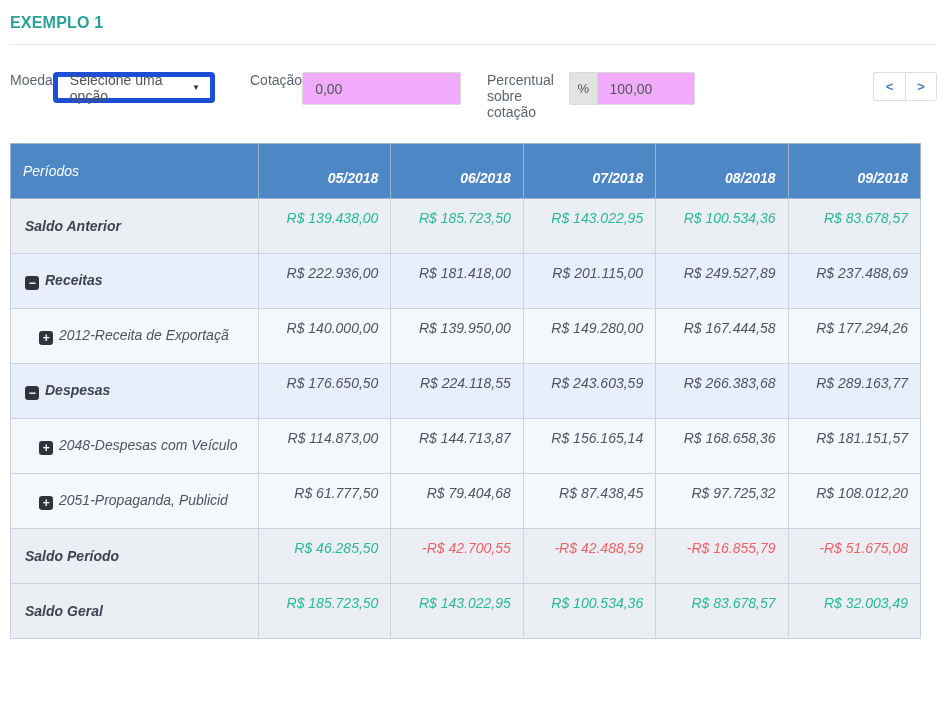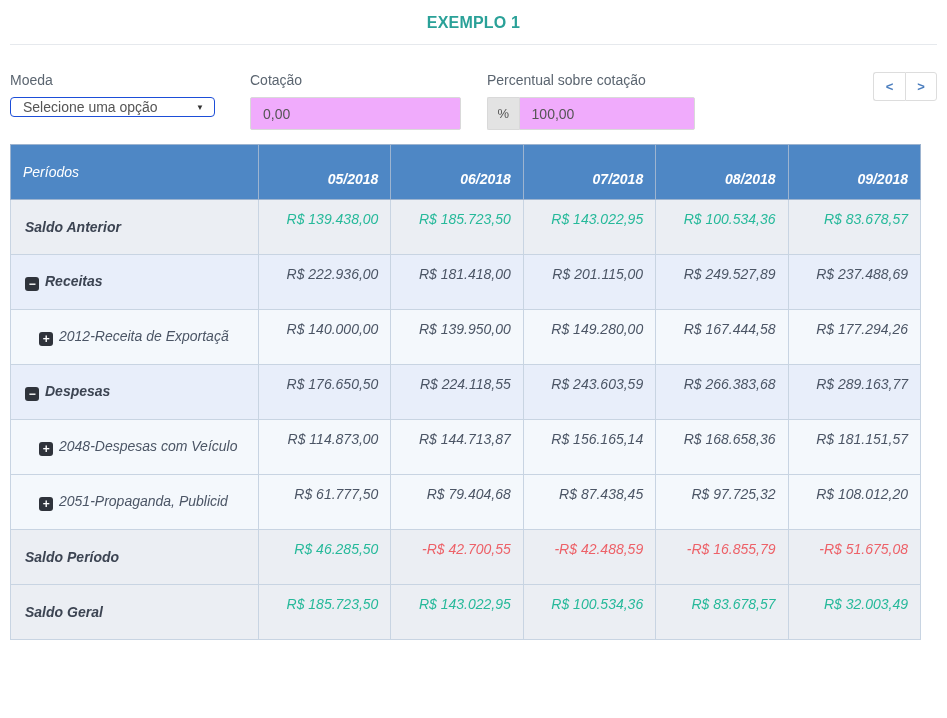--- a/index.html
+++ b/index.html
@@ -1,33 +1,33 @@
 <!DOCTYPE html>
 <html><head>
 <meta charset="utf-8">
 <style>
   * { box-sizing: border-box; margin: 0; padding: 0; }
   html, body { width: 947px; height: 718px; background: #fff; overflow: hidden; }
   body { font-family: "Liberation Sans", "DejaVu Sans", sans-serif; color: #555; }
   .page { width: 947px; height: 718px; padding: 0 10px; position: relative; }
 
   
-  .panel-head { padding: 14px 0 12px 0; border-bottom: 1px solid #e6e9ed; text-align: center; }
+  .panel-head { padding: 14px 0 12px 0; border-bottom: 1px solid #e6e9ed; }
   .page-title { font-size: 16px; font-weight: bold; color: #2aa198; letter-spacing: .2px; }
 
   
   .form-row { display: flex; align-items: flex-start; margin-top: 27px; position: relative; }
-  .form-group { display: flex; flex-direction: column; }
+  .form-group { display: flex; flex-direction: row; }
   .form-group label { font-size: 14px; color: #5b6570; margin-bottom: 9px; }
   .fg-moeda  { width: 205px; }
   .fg-cotacao { width: 211px; margin-left: 35px; }
   .fg-percentual { width: 208px; margin-left: 26px; }
 
   .select-box {
-    height: 20px; border: 1px solid #1d4ed8; border-radius: 4px; background: #fff;
+    height: 31px; border: 5px solid #1d4ed8; border-radius: 4px; background: #fff;
     display: flex; align-items: center; padding: 0 10px 0 12px; cursor: pointer;
     font-size: 14px; color: #555;
   }
   .select-box .caret { margin-left: auto; font-size: 8px; color: #333; }
 
   .text-input {
     height: 33px; width: 100%; border: 1px solid #d9d9d9; border-radius: 2px;
     background: #f0abfc; color: #555; font-size: 14px; padding: 0 12px;
     font-family: "Liberation Sans", sans-serif;
   }

